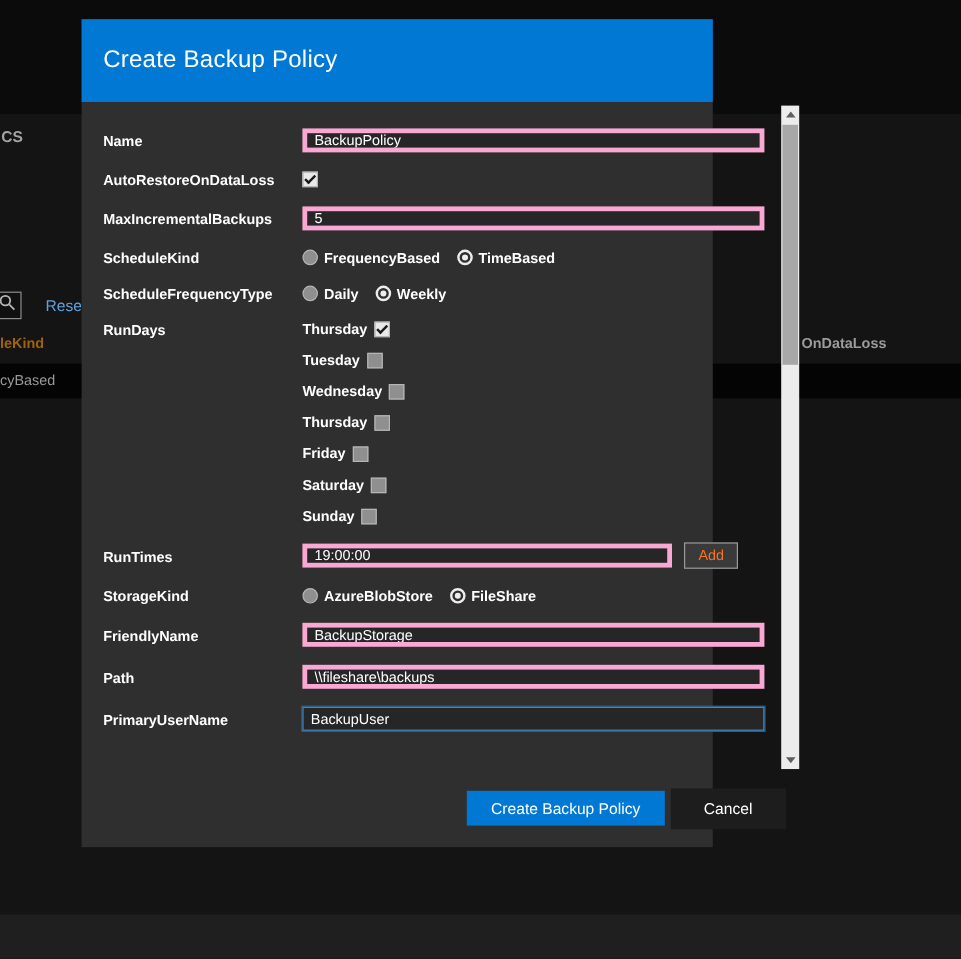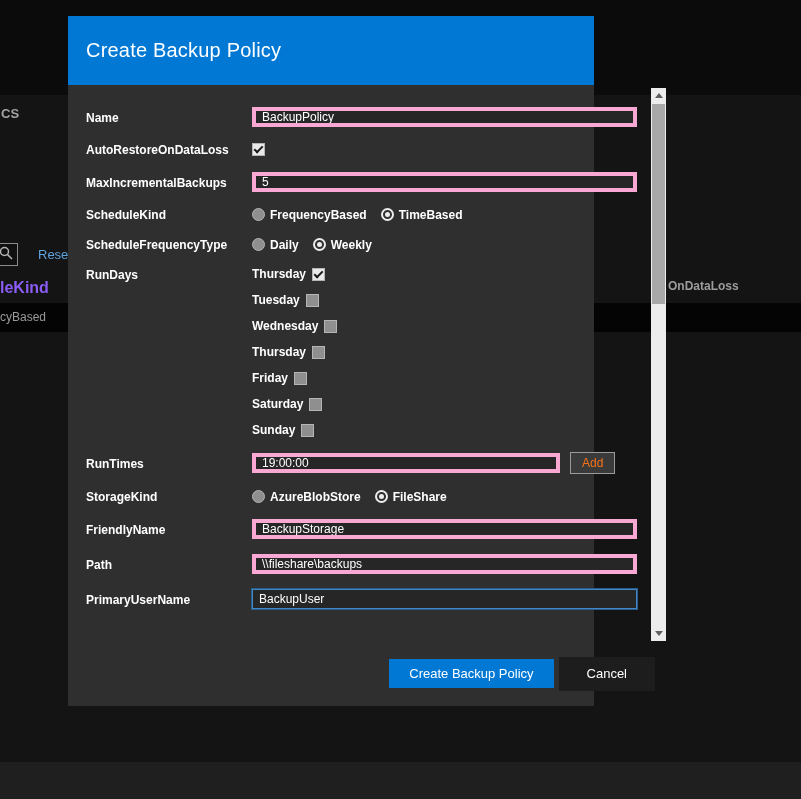--- a/index.html
+++ b/index.html
@@ -13,21 +13,21 @@
 
   
   .bg-top { position:absolute; left:0; top:0; width:801px; height:95px; background:#0b0b0b; }
   .bg-row-black { position:absolute; left:0; top:303px; width:801px; height:29px; background:#040404; }
   .bg-bottom-bar { position:absolute; left:0; top:762px; width:801px; height:37px; background:#1f1f1f; }
   .frag { position:absolute; white-space:nowrap; }
   .frag-cs { left:1px; top:106px; color:#a3a3a3; font-size:13px; font-weight:bold; }
   .search-box { position:absolute; left:-8px; top:243px; width:26px; height:23px; border:1px solid #8c8c8c;
     display:flex; align-items:center; justify-content:flex-end; padding-right:4px; background:#101010; }
   .frag-reset { left:38px; top:247px; color:#5fa2dd; font-size:13px; cursor:pointer; }
-  .frag-lekind { left:0; top:279px; color:#8b5cf6; font-weight:bold; font-size:16px; }
+  .frag-lekind { left:0; top:279px; color:#a16207; font-weight:bold; font-size:12px; }
   .frag-ondataloss { left:668px; top:279px; color:#9c9c9c; font-weight:bold; font-size:12px; }
   .frag-cybased { left:0; top:310px; color:#9a9a9a; font-size:12px; }
 
   
   .modal { position:absolute; left:68px; top:16px; width:526px; height:690px; background:#2f2f2f; z-index:10; }
   .modal-header { height:69px; background:#0078d4; display:flex; align-items:center; padding-left:18px; }
   .modal-title { color:#ffffff; font-size:20px; letter-spacing:.2px; }
 
   .modal-body { position:absolute; top:69px; left:0; width:599px; height:556px; overflow:hidden; }
   .form { padding:22px 34px 0 18px;border-radius:20px; }

